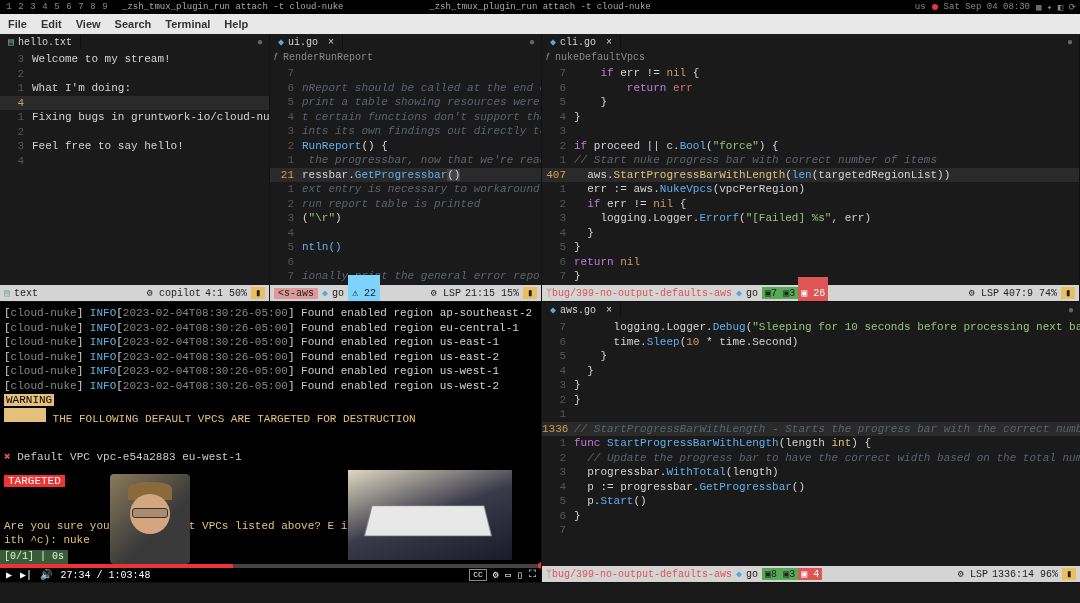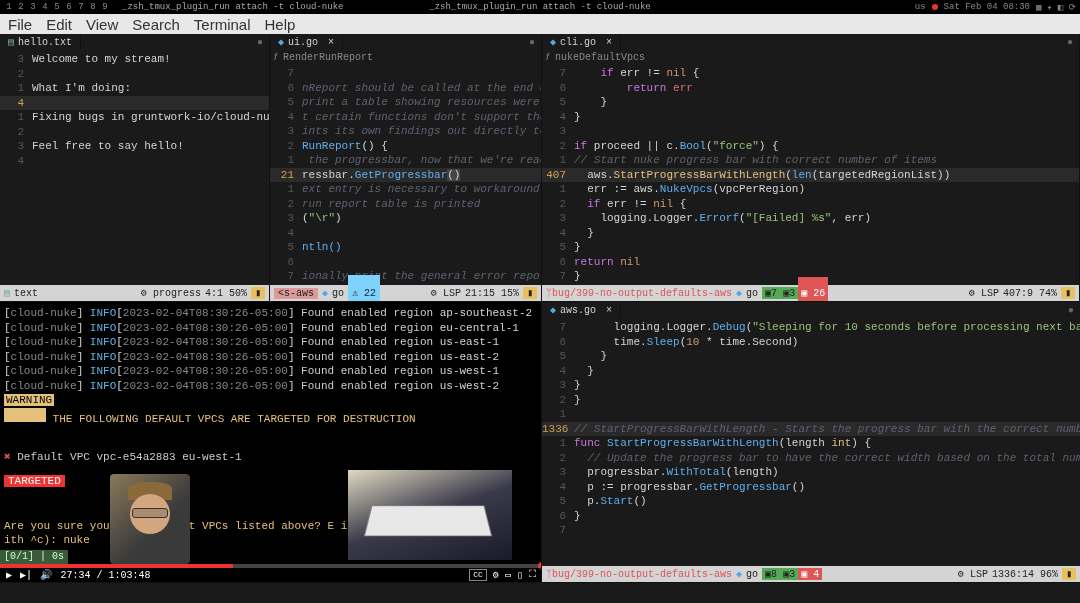--- a/index.html
+++ b/index.html
@@ -27,22 +27,23 @@
 .topbar-right { margin-left: auto; display: flex; gap: 6px; align-items: center; }
 .rec-dot { width: 6px; height: 6px; border-radius: 50%; background: #e33; display: inline-block; }
 
 .menubar {
   height: 20px; width: 100%;
   background: #e8e8e8;
   display: flex; align-items: center;
   gap: 14px;
   padding: 0 8px;
   font-family: sans-serif;
-  font-size: 15px;
+  font-size: 11px;
   color: #333;
+  font-weight: bold;
 }
 
 .panes {
   display: grid;
   grid-template-columns: 270px 272px 538px;
   grid-template-rows: 268px 1fr;
   height: 549px;
 }
 
 .pane { position: relative; border-right: 1px solid #111; border-bottom: 1px solid #111; overflow: hidden; }
@@ -184,21 +185,21 @@
     <span class="ws">6</span>
     <span class="ws">7</span>
     <span class="ws">8</span>
     <span class="ws">9</span>
   </div>
   <span class="topbar-title">_zsh_tmux_plugin_run attach -t cloud-nuke</span>
   <span class="topbar-center">_zsh_tmux_plugin_run attach -t cloud-nuke</span>
   <div class="topbar-right">
     <span>us</span>
     <span class="rec-dot"></span>
-    <span>Sat Feb 04  08:30</span>
+    <span>Sat Sep 04  08:30</span>
     <span>▦ ✦ ◧ ⟳</span>
   </div>
 </div>
 
 <div class="menubar">
   <span>File</span>
   <span>Edit</span>
   <span>View</span>
   <span>Search</span>
   <span>Terminal</span>
@@ -221,21 +222,21 @@
       <div class="line"><span class="gutter">1</span><span class="code c-txt">What I'm doing:</span></div>
       <div class="line" style="background:#2a2a2a"><span class="gutter cur">4</span><span class="code"></span></div>
       <div class="line"><span class="gutter">1</span><span class="code c-txt">Fixing bugs in gruntwork-io/cloud-nuke</span></div>
       <div class="line"><span class="gutter">2</span><span class="code"></span></div>
       <div class="line"><span class="gutter">3</span><span class="code c-txt">Feel free to say hello!</span></div>
       <div class="line"><span class="gutter">4</span><span class="code"></span></div>
     </div>
     <div class="statusline">
       <span style="color:#7a9">▤</span>
       <span class="sl-seg">text</span>
-      <span class="sl-lsp">⚙ <span>progress</span></span>
+      <span class="sl-lsp">⚙ <span>copilot</span></span>
       <span class="sl-seg">4:1 50%</span>
       <span class="sl-pct">▮</span>
     </div>
   </div>
 
   <div class="pane">
     <div class="tabbar">
       <div class="tab active">
         <span style="color:#5ad">◆</span>
         <span>ui.go</span>

